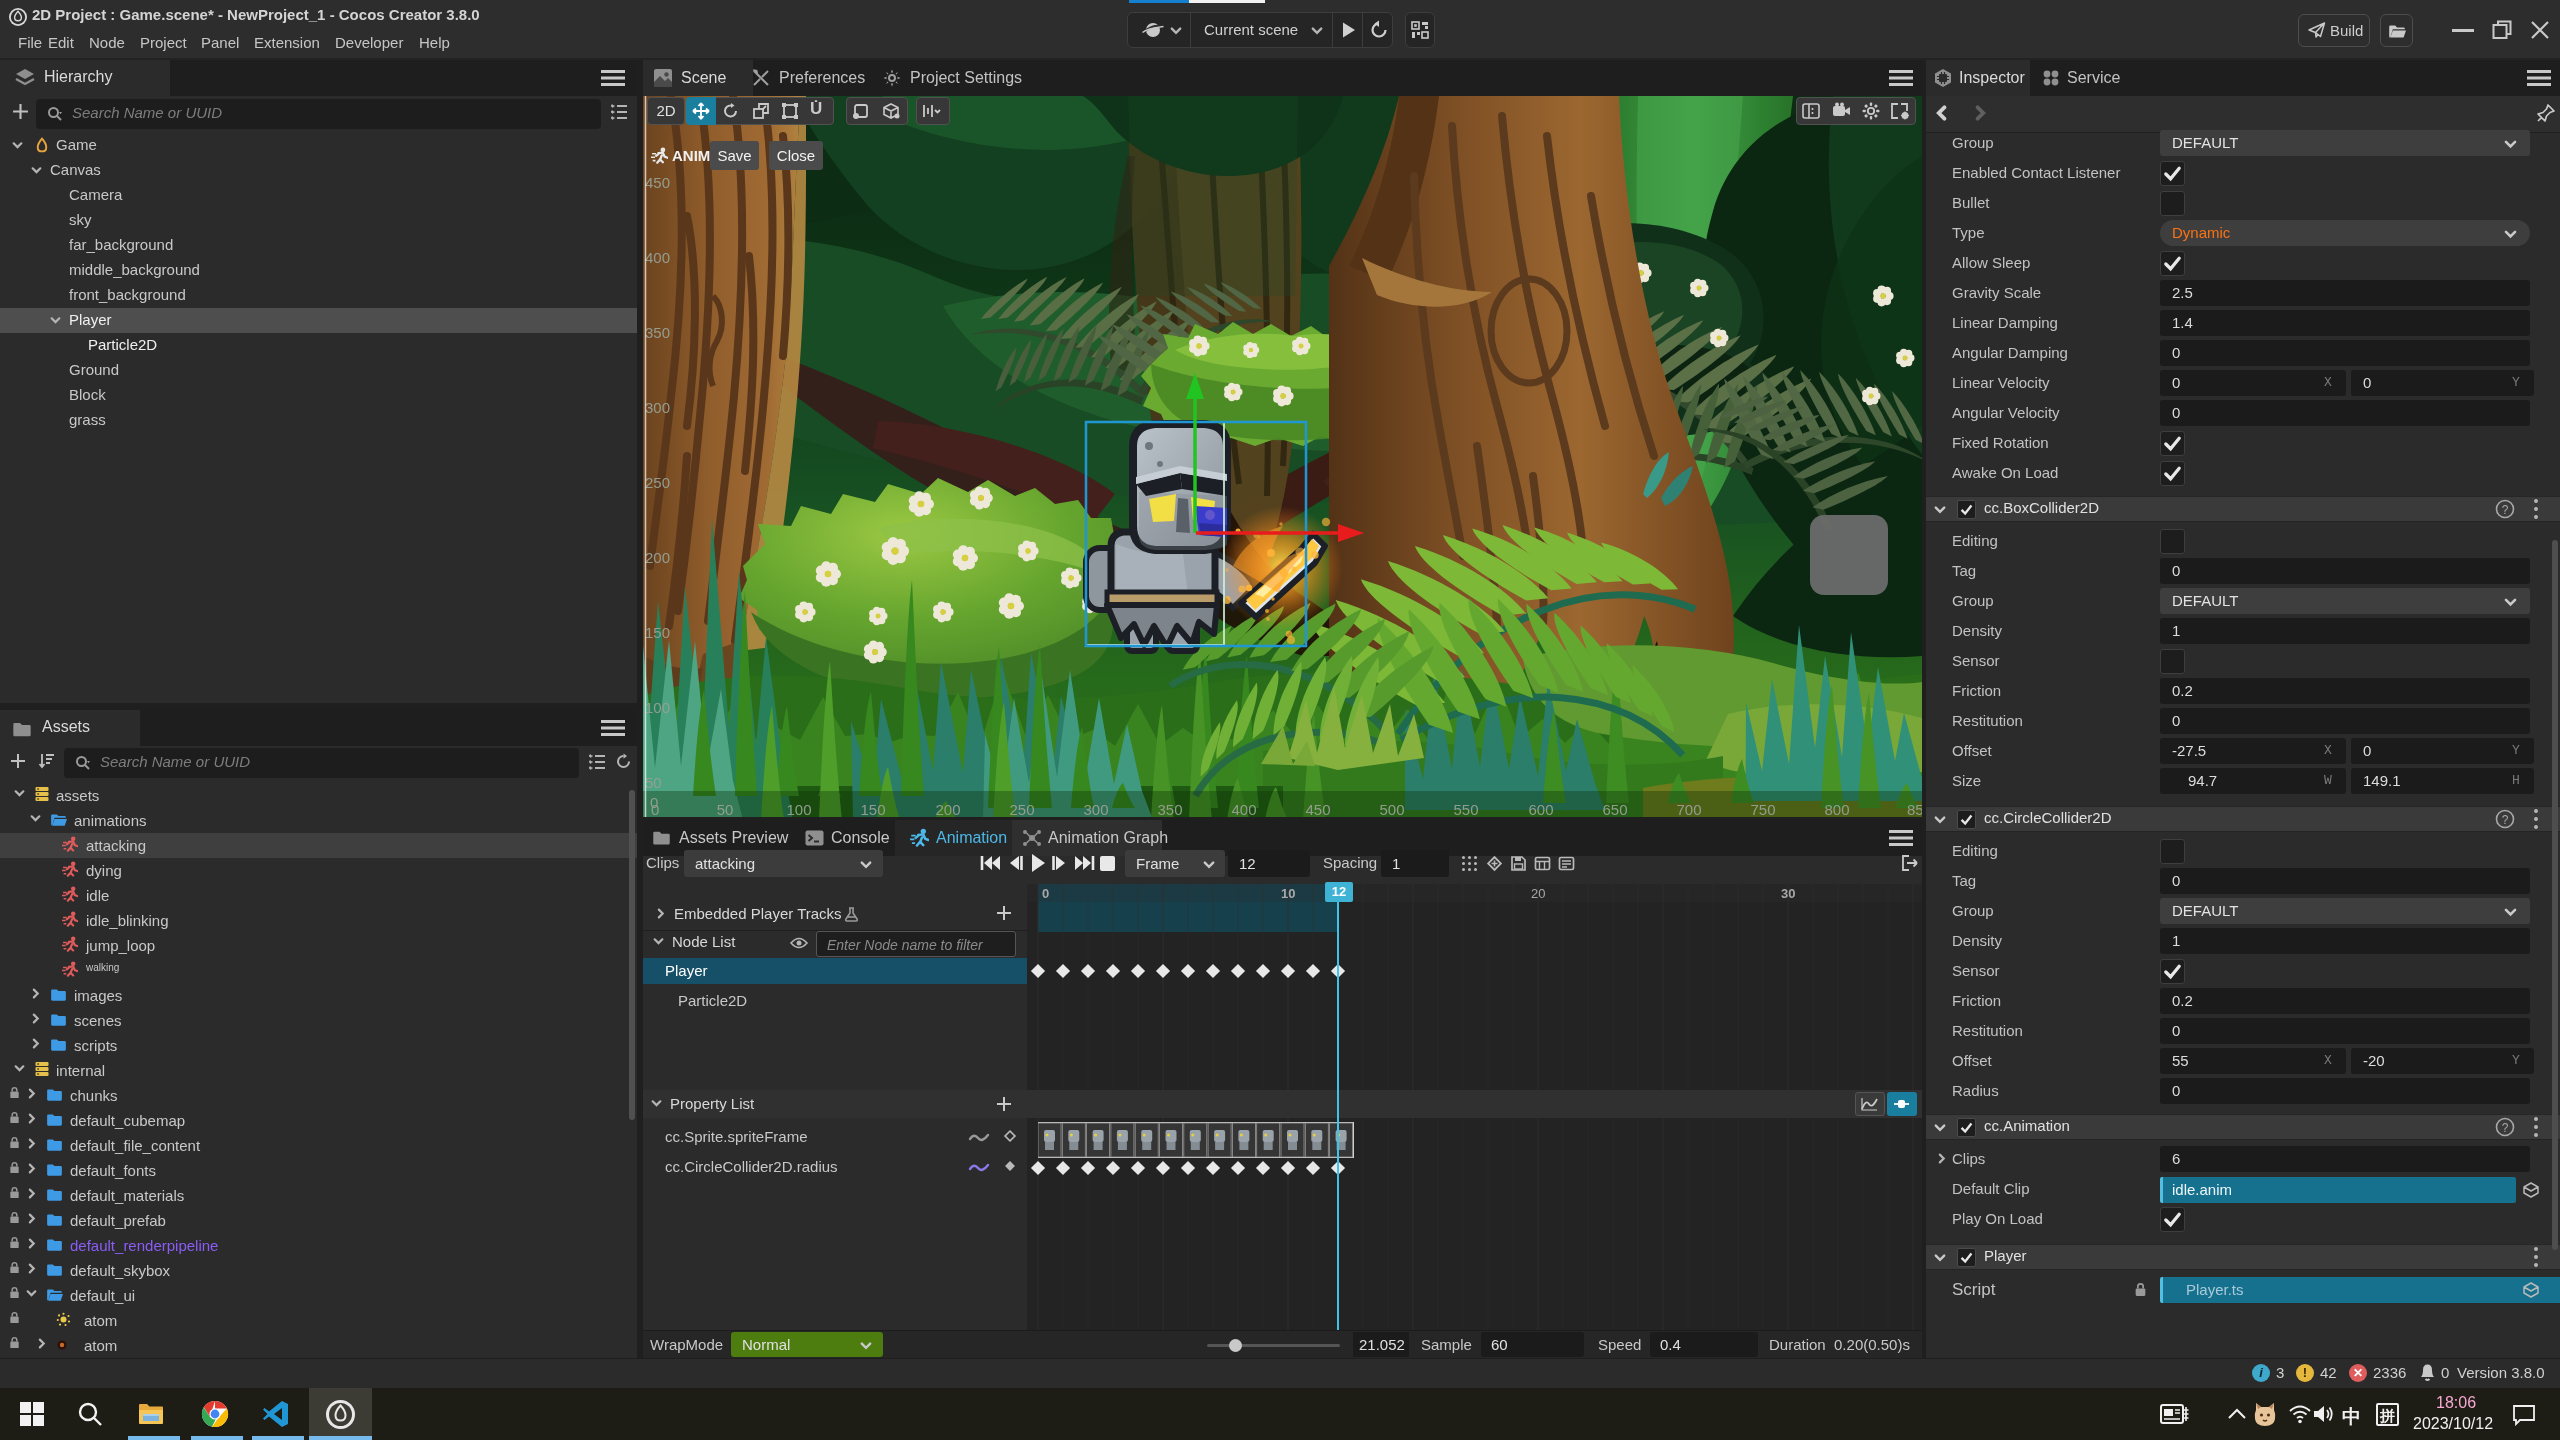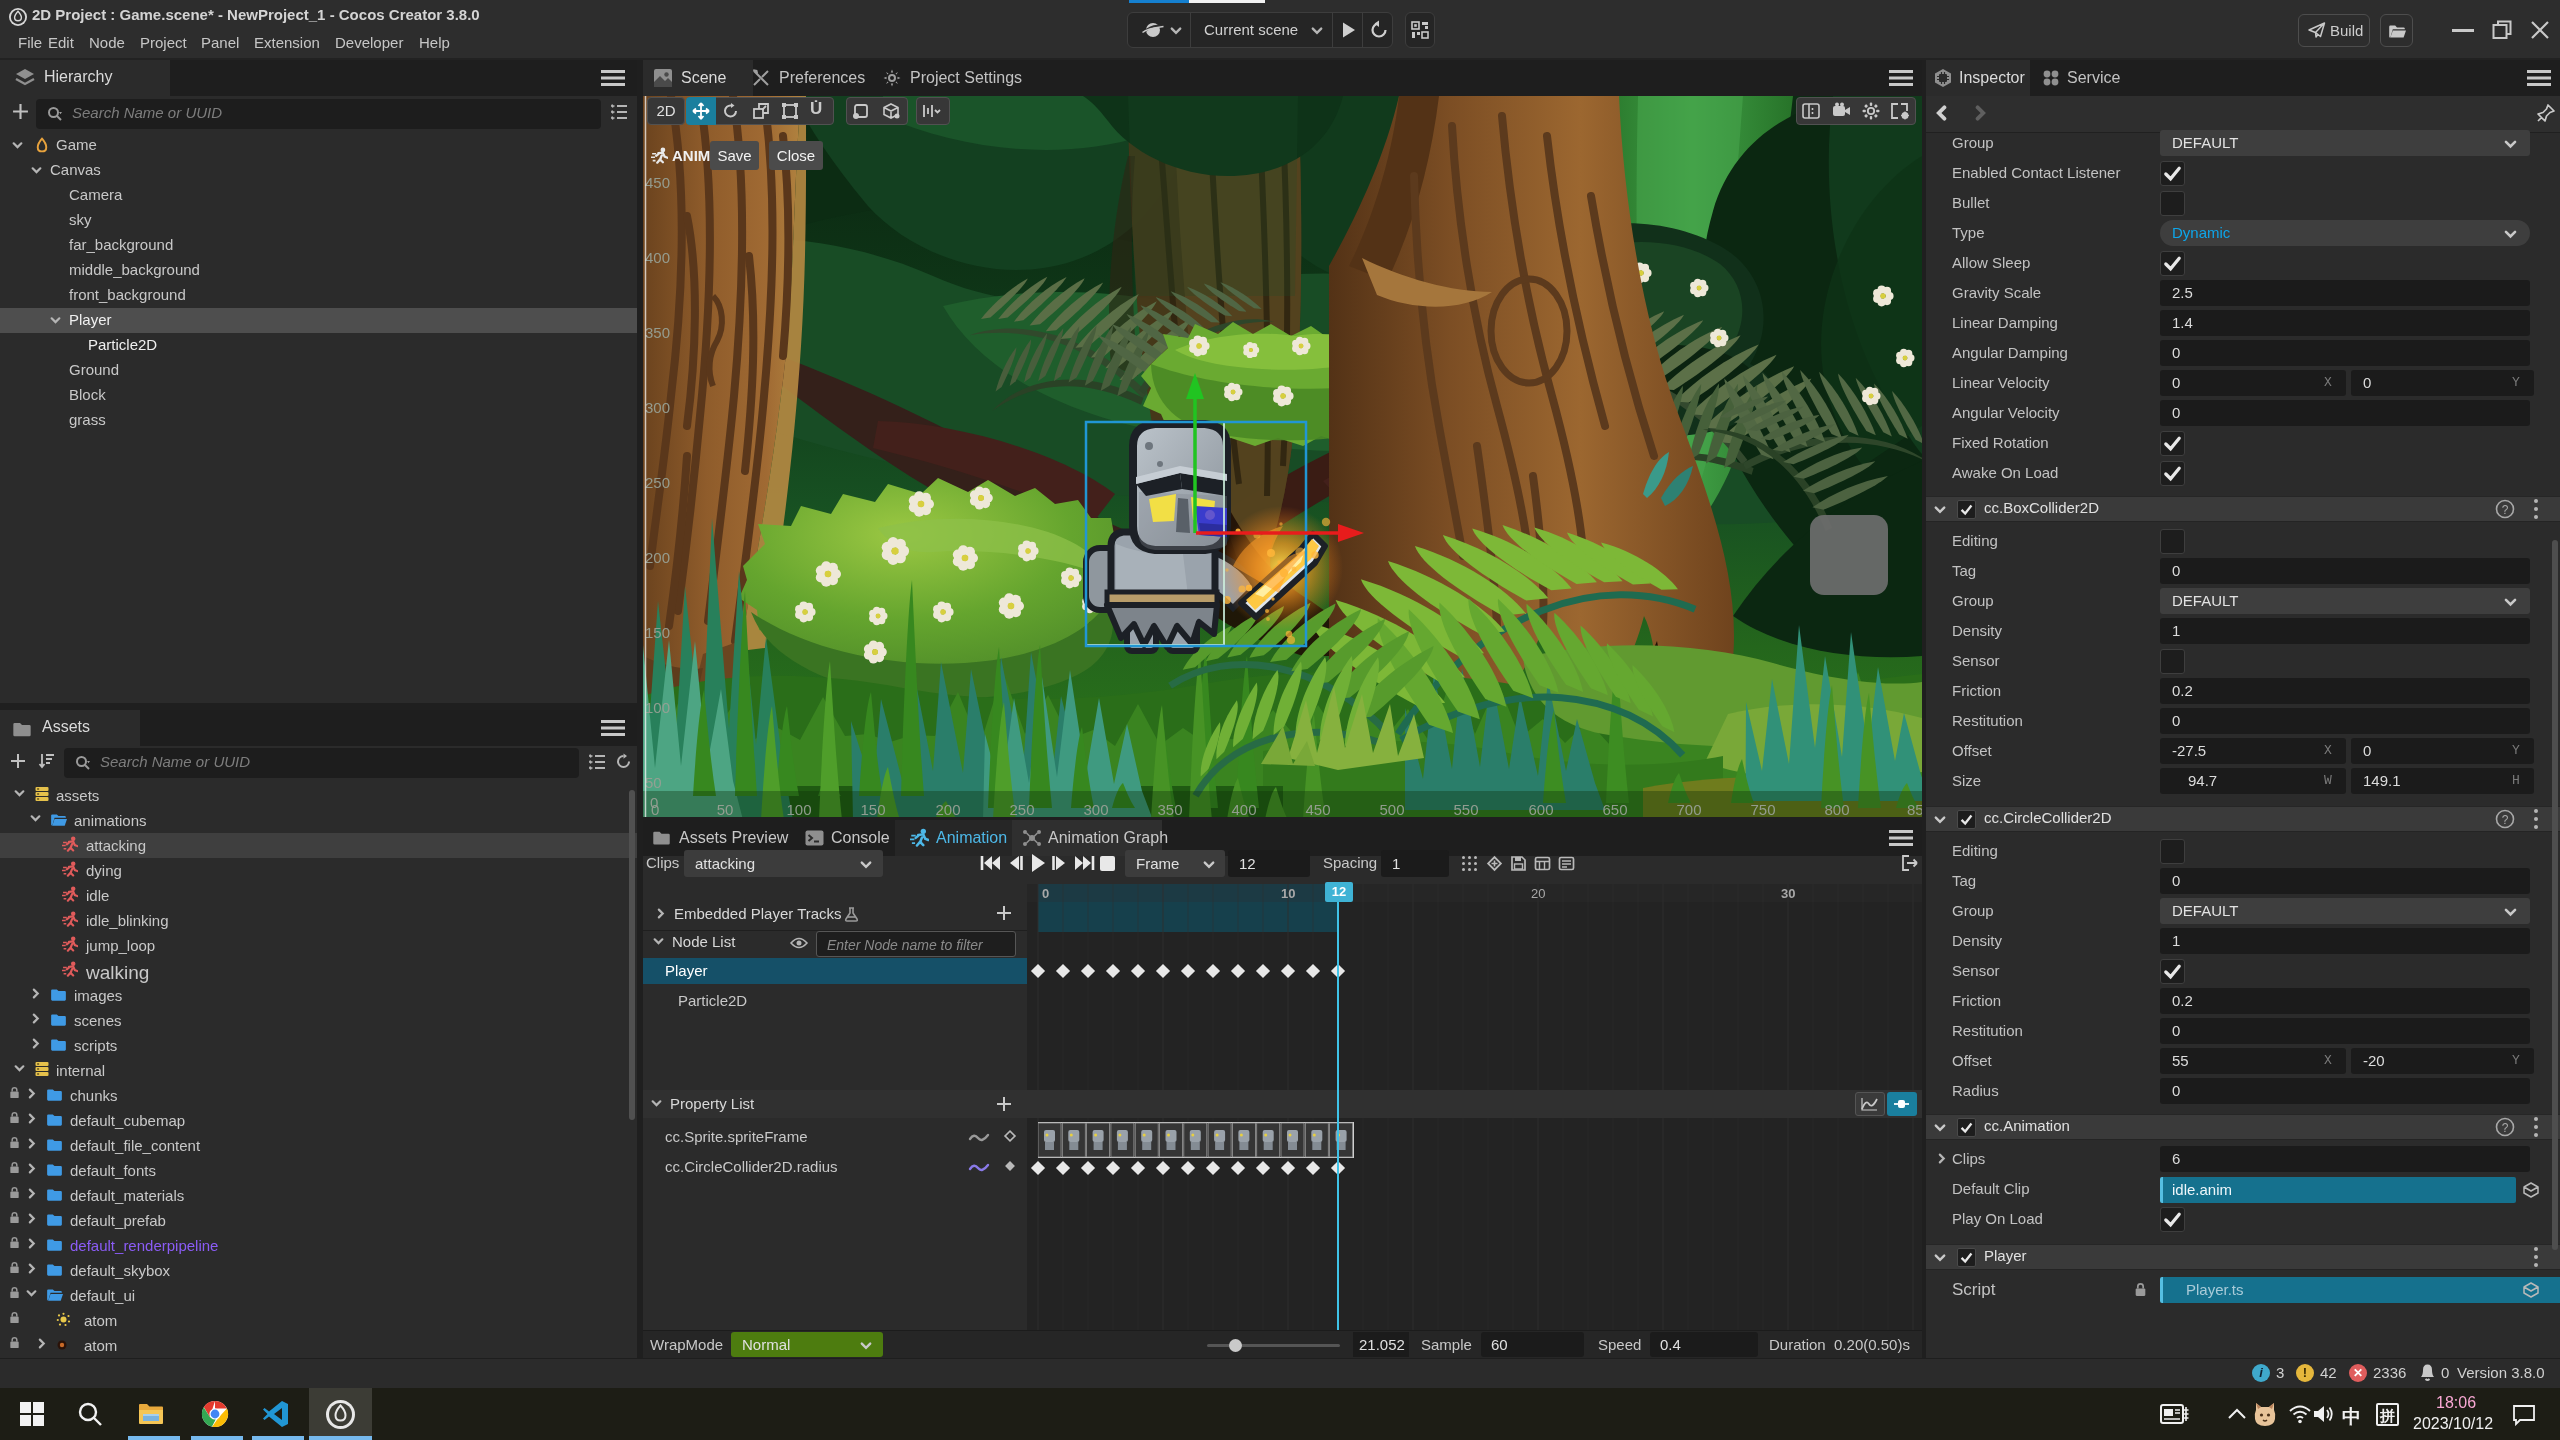--- a/index.html
+++ b/index.html
@@ -209,21 +209,21 @@
     <circle cx="10.5" cy="2.6" r="2.1" fill="#e05b5b"></circle>
     <path d="M6.5 5.5 L10.5 5 L12 8.5 L14.5 9.5 M9.5 7.5 L8 11 L10.5 13.5 M8.6 10.2 L5.5 13.8 M7 5.8 L4.5 7.8" stroke="#e05b5b" stroke-width="2" fill="none" stroke-linecap="round"></path>
     <path d="M1 6 L4.5 6 M0 9 L3.5 9 M1.5 12 L4 12" stroke="#e05b5b" stroke-width="1.4"></path>
   </svg>
 <div class="txt" style="left:86px;top:937px;font-size:15px;color:#c8c8c8">jump_loop</div>
 <svg style="position:absolute;left:62px;top:961px" width="16" height="16" viewBox="0 0 15 15">
     <circle cx="10.5" cy="2.6" r="2.1" fill="#e05b5b"></circle>
     <path d="M6.5 5.5 L10.5 5 L12 8.5 L14.5 9.5 M9.5 7.5 L8 11 L10.5 13.5 M8.6 10.2 L5.5 13.8 M7 5.8 L4.5 7.8" stroke="#e05b5b" stroke-width="2" fill="none" stroke-linecap="round"></path>
     <path d="M1 6 L4.5 6 M0 9 L3.5 9 M1.5 12 L4 12" stroke="#e05b5b" stroke-width="1.4"></path>
   </svg>
-<div class="txt" style="left:86px;top:962px;font-size:19px;color:#c8c8c8">walking</div>
+<div class="txt" style="left:86px;top:962px;font-size:10px;color:#c8c8c8">walking</div>
 <svg style="position:absolute;left:30px;top:988px" width="11" height="11" viewBox="0 0 10 10">
     <path d="M3.5 1.5 L7 5 L3.5 8.5" stroke="#b5b5b5" stroke-width="2" fill="none" stroke-linecap="round"></path>
   </svg>
 <svg style="position:absolute;left:50px;top:986px" width="17" height="17" viewBox="0 0 15 15">
     <path d="M1 4 Q1 3 2 3 L6 3 L7.5 4.5 L13 4.5 Q14 4.5 14 5.5 L14 12 Q14 13 13 13 L2 13 Q1 13 1 12 Z" fill="#3f9ae5"></path>
   </svg>
 <div class="txt" style="left:74px;top:987px;font-size:15px;color:#c8c8c8">images</div>
 <svg style="position:absolute;left:30px;top:1013px" width="11" height="11" viewBox="0 0 10 10">
     <path d="M3.5 1.5 L7 5 L3.5 8.5" stroke="#b5b5b5" stroke-width="2" fill="none" stroke-linecap="round"></path>
   </svg>
@@ -1488,21 +1488,21 @@
 <svg style="position:absolute;left:2504px;top:138px" width="13" height="13" viewBox="0 0 10 10">
     <path d="M1.5 3 L5 6.5 L8.5 3" stroke="#c9c9c9" stroke-width="2" fill="none" stroke-linecap="round"></path>
   </svg>
 <div class="txt" style="left:1952px;top:164px;font-size:15px;color:#c2c2c2">Enabled Contact Listener</div>
 <div style="position:absolute;left:2160px;top:161px;width:25px;height:25px;background:#1d1d1d;border:1px solid #3e3e3e;border-radius:3px;box-sizing:border-box"><svg width="100%" height="100%" viewBox="0 0 24 24">
       <path d="M5 12.5 L10 17.5 L19 6.5" stroke="#e8e8e8" stroke-width="3.4" fill="none" stroke-linecap="round"></path>
     </svg></div>
 <div class="txt" style="left:1952px;top:194px;font-size:15px;color:#c2c2c2">Bullet</div>
 <div style="position:absolute;left:2160px;top:191px;width:25px;height:25px;background:#1d1d1d;border:1px solid #3e3e3e;border-radius:3px;box-sizing:border-box"></div>
 <div class="txt" style="left:1952px;top:224px;font-size:15px;color:#c2c2c2">Type</div>
-<div class="a" style="left:2160px;top:220px;width:370px;height:26px;background:#3e3e3e;border-radius:13px;color:#0ea5e9;font-size:15px;line-height:26px;padding-left:12px">Dynamic</div>
+<div class="a" style="left:2160px;top:220px;width:370px;height:26px;background:#3e3e3e;border-radius:13px;color:#f97316;font-size:15px;line-height:26px;padding-left:12px">Dynamic</div>
 <svg style="position:absolute;left:2504px;top:228px" width="13" height="13" viewBox="0 0 10 10">
     <path d="M1.5 3 L5 6.5 L8.5 3" stroke="#c9c9c9" stroke-width="2" fill="none" stroke-linecap="round"></path>
   </svg>
 <div class="txt" style="left:1952px;top:254px;font-size:15px;color:#c2c2c2">Allow Sleep</div>
 <div style="position:absolute;left:2160px;top:251px;width:25px;height:25px;background:#1d1d1d;border:1px solid #3e3e3e;border-radius:3px;box-sizing:border-box"><svg width="100%" height="100%" viewBox="0 0 24 24">
       <path d="M5 12.5 L10 17.5 L19 6.5" stroke="#e8e8e8" stroke-width="3.4" fill="none" stroke-linecap="round"></path>
     </svg></div>
 <div class="txt" style="left:1952px;top:284px;font-size:15px;color:#c2c2c2">Gravity Scale</div>
 <div class="a" style="left:2160px;top:280px;width:370px;height:26px;background:#1b1b1b;border-radius:3px;color:#dcdcdc;font-size:15px;line-height:26px;padding-left:12px">2.5</div>
 <div class="txt" style="left:1952px;top:314px;font-size:15px;color:#c2c2c2">Linear Damping</div>

